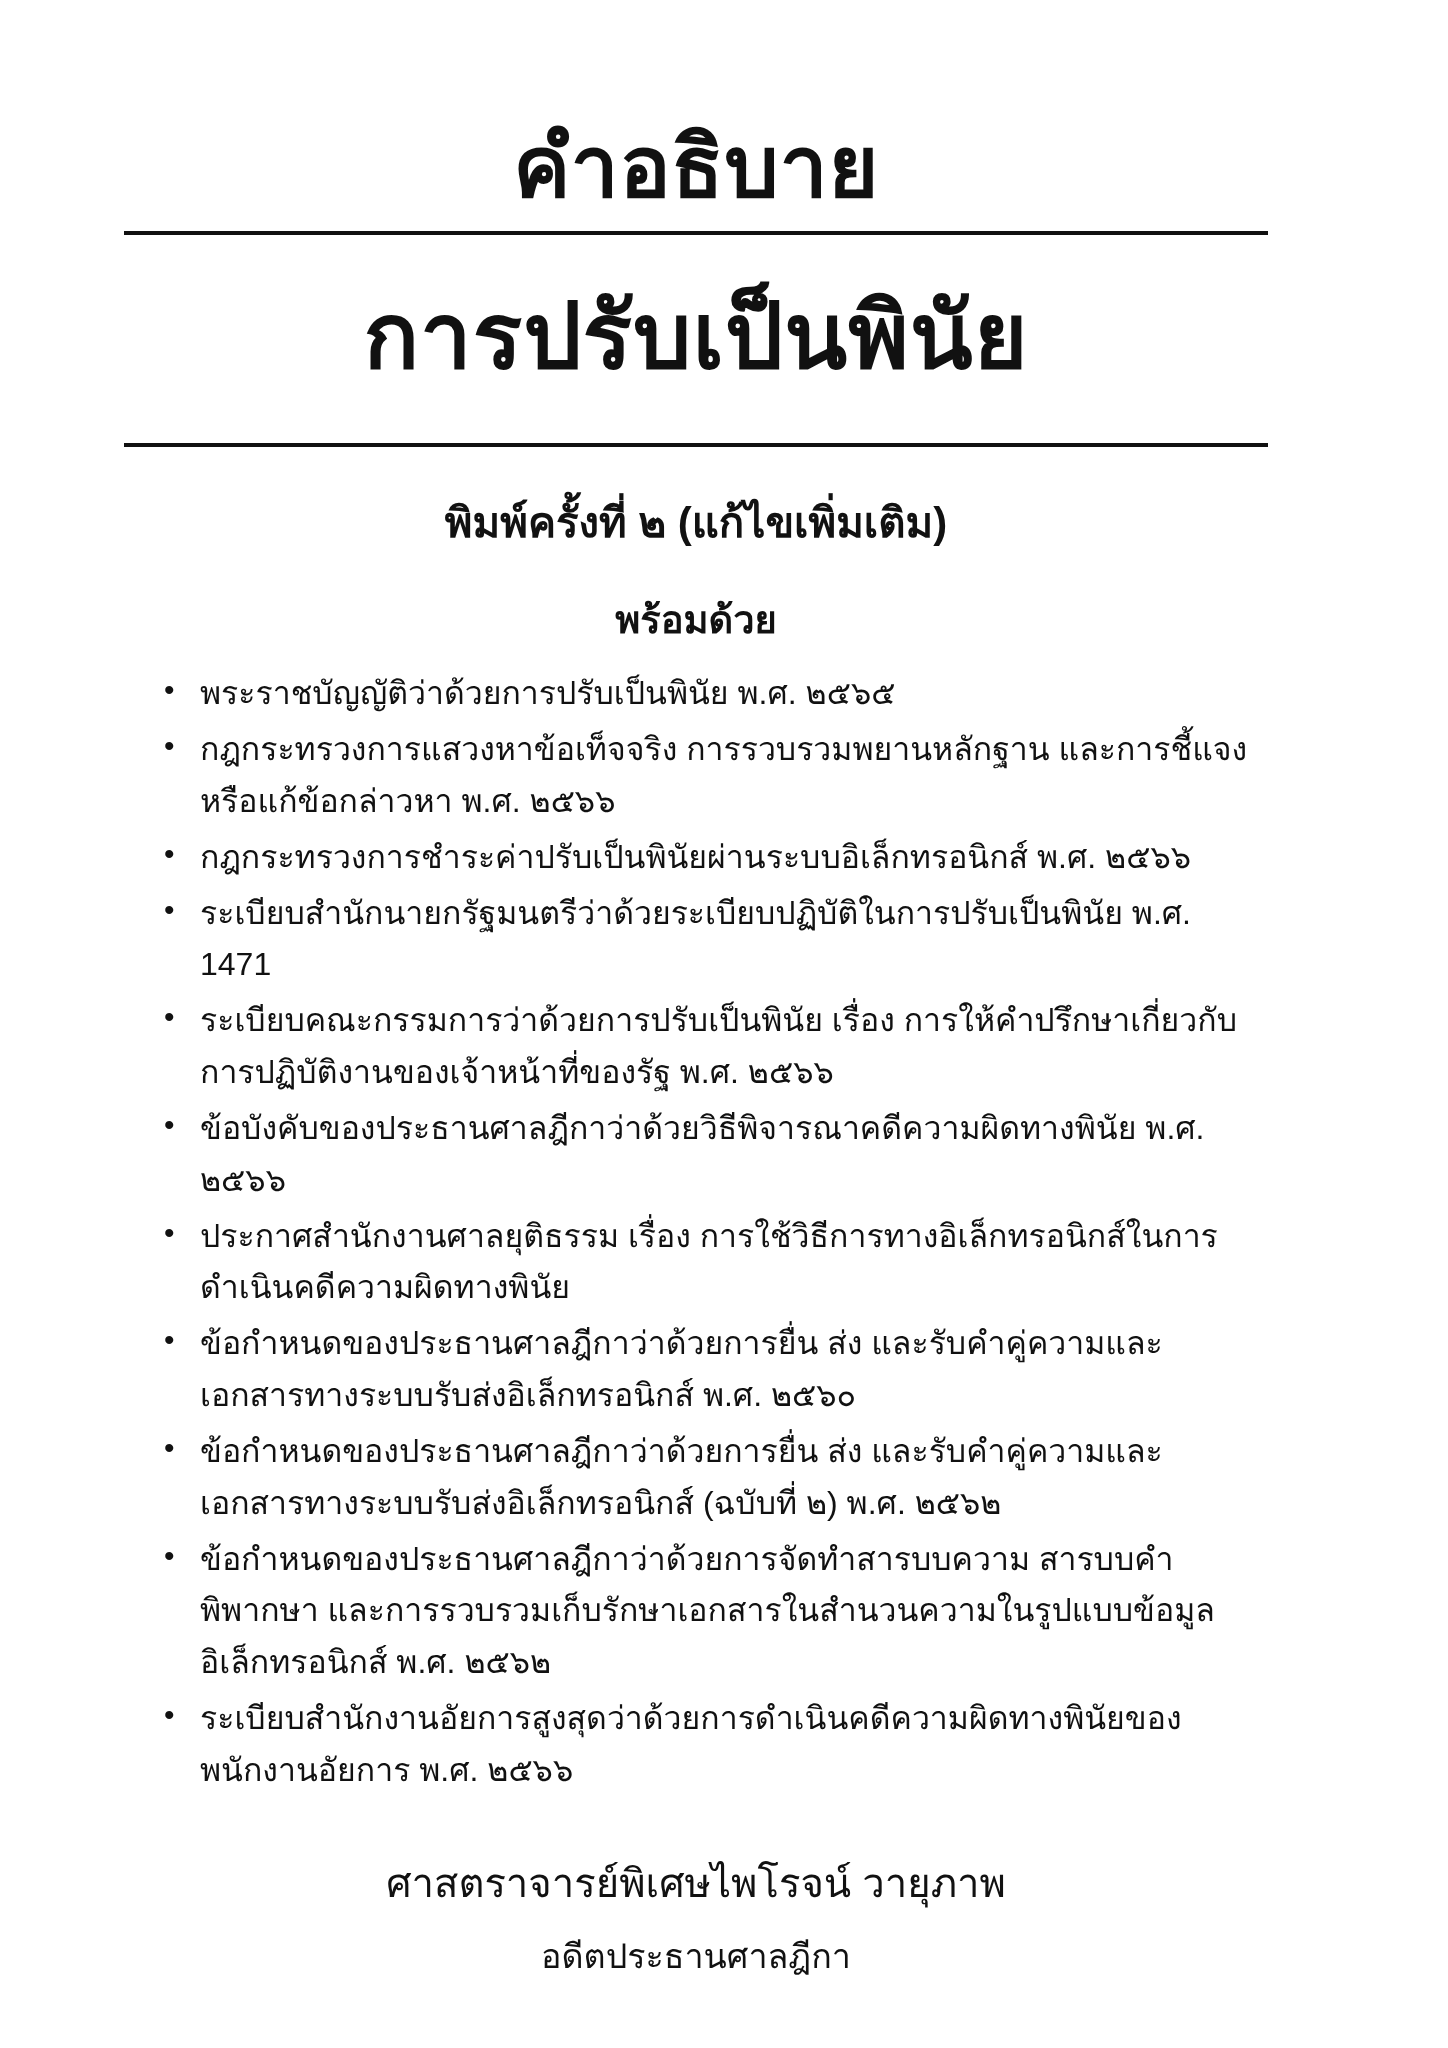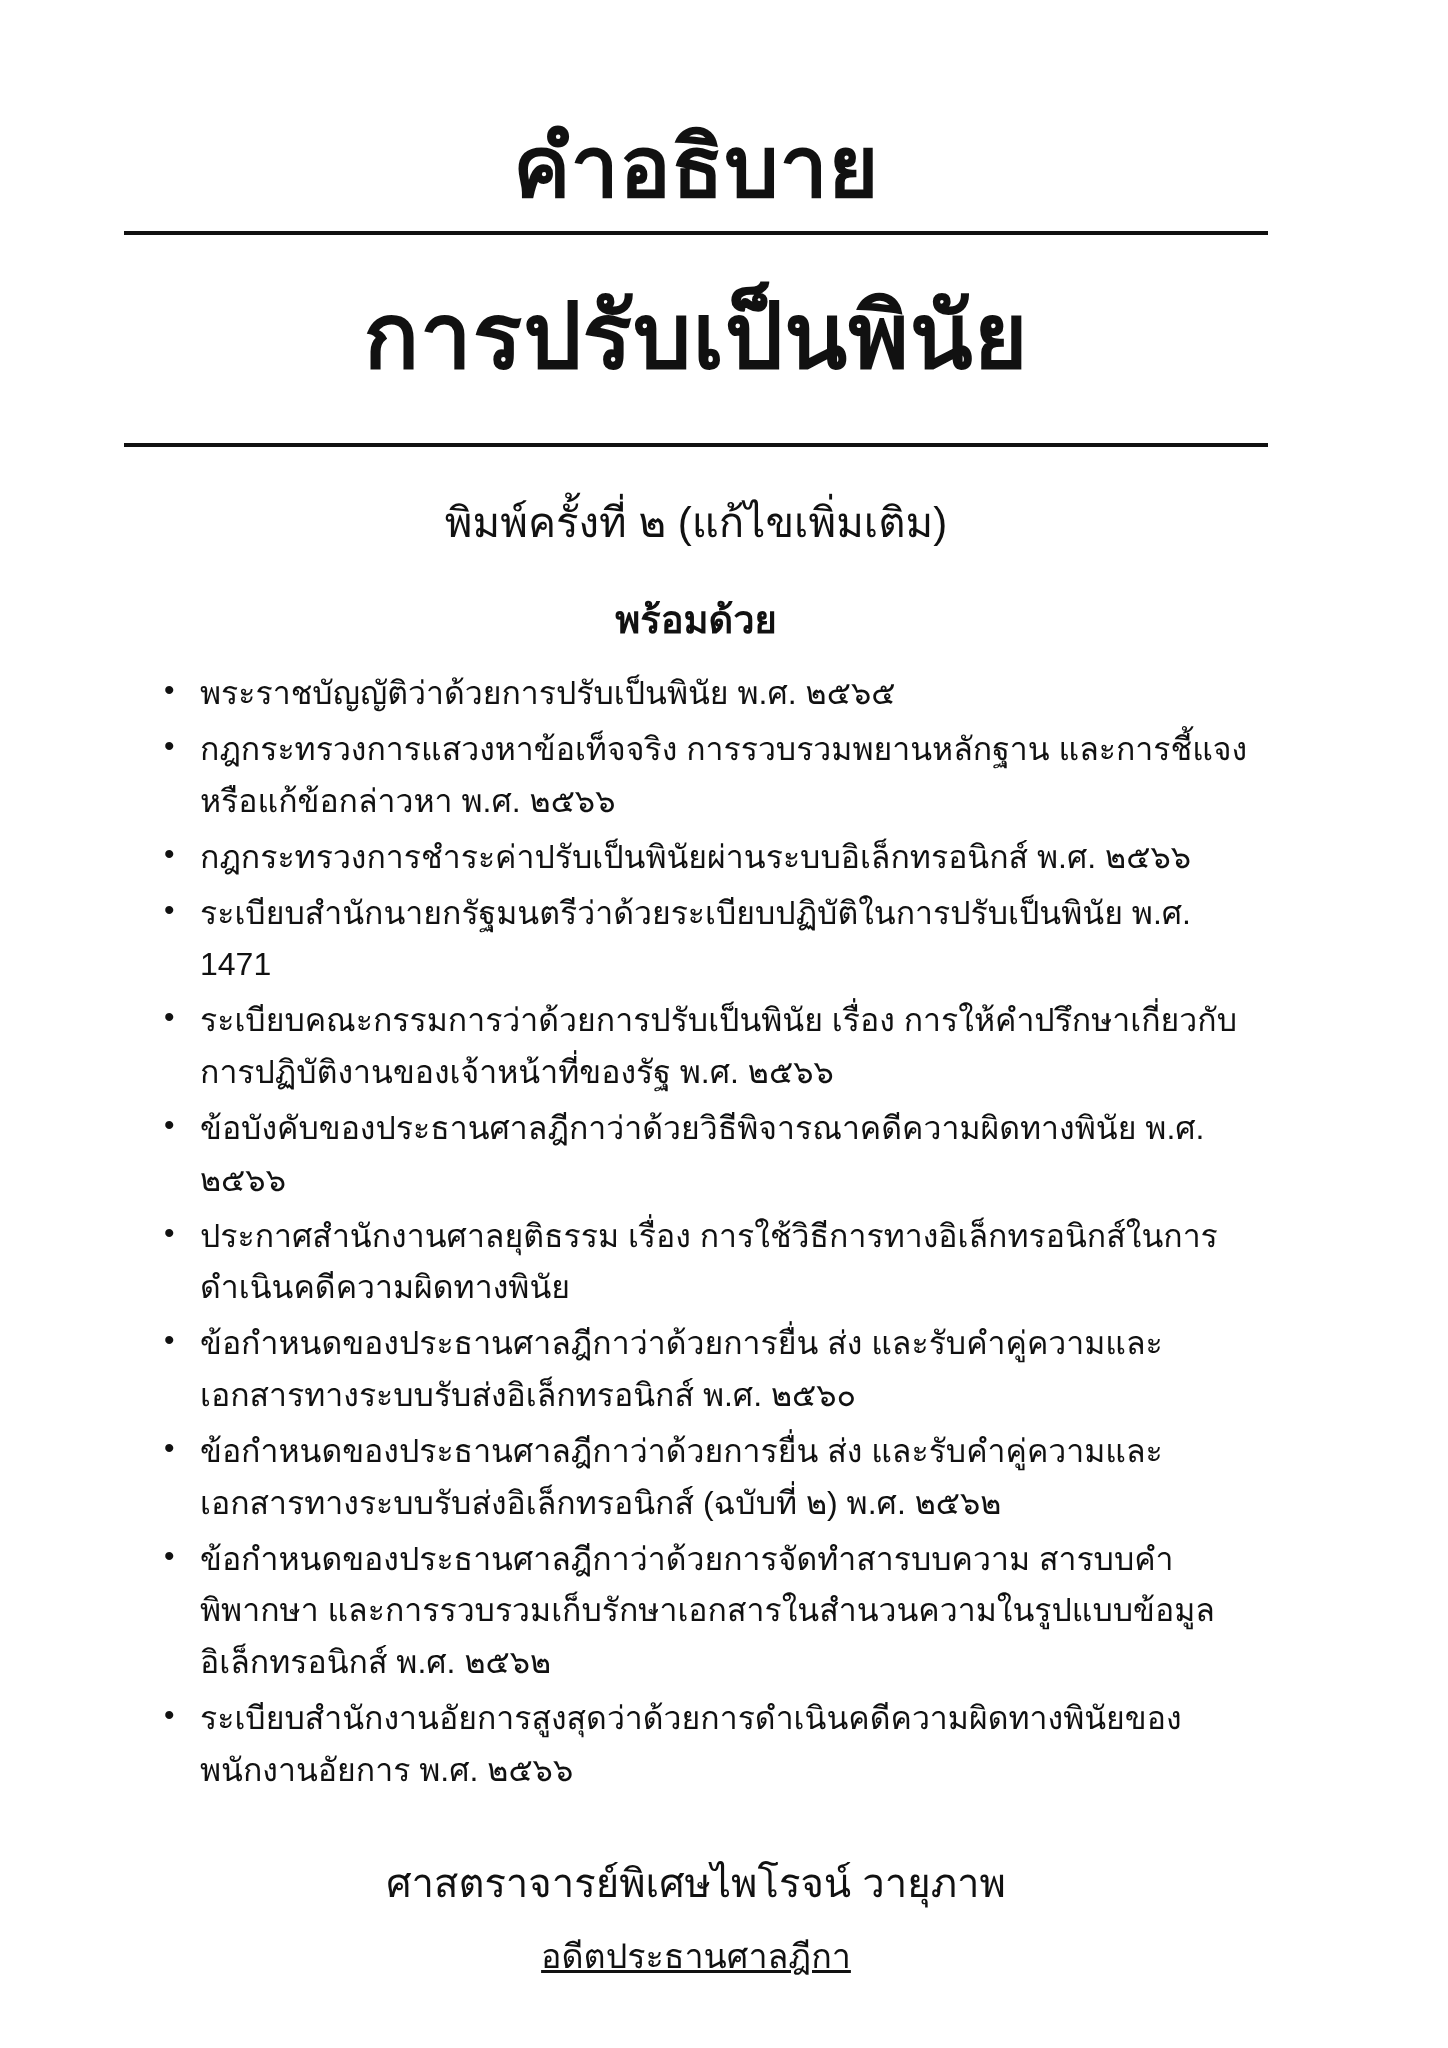--- a/index.html
+++ b/index.html
@@ -39,21 +39,21 @@
     font-size: 92px;
     font-weight: bold;
     line-height: 1.2;
     margin: 46px 0 52px 0;
     letter-spacing: 1px;
   }
   .edition {
     text-align: center;
     font-size: 42px;
     margin: 42px 0 34px 0;
-    font-weight: normal;
+    font-weight: bold;
   }
   .withline {
     text-align: center;
     font-size: 38px;
     font-weight: bold;
     margin: 26px 0 18px 0;
   }
   ul.items {
     list-style: none;
     margin: 0 26px 0 46px;
@@ -79,21 +79,20 @@
     text-align: center;
     font-size: 40px;
     font-weight: normal;
     margin-top: 54px;
   }
   .author-role {
     text-align: center;
     font-size: 34px;
     margin-top: 14px;
     font-weight: normal;
-    text-decoration: underline;
   }
 </style>
 </head>
 <body>
 
 <div class="page">
 
   <div class="title-main">คำอธิบาย</div>
 
   <div class="rule"></div>

